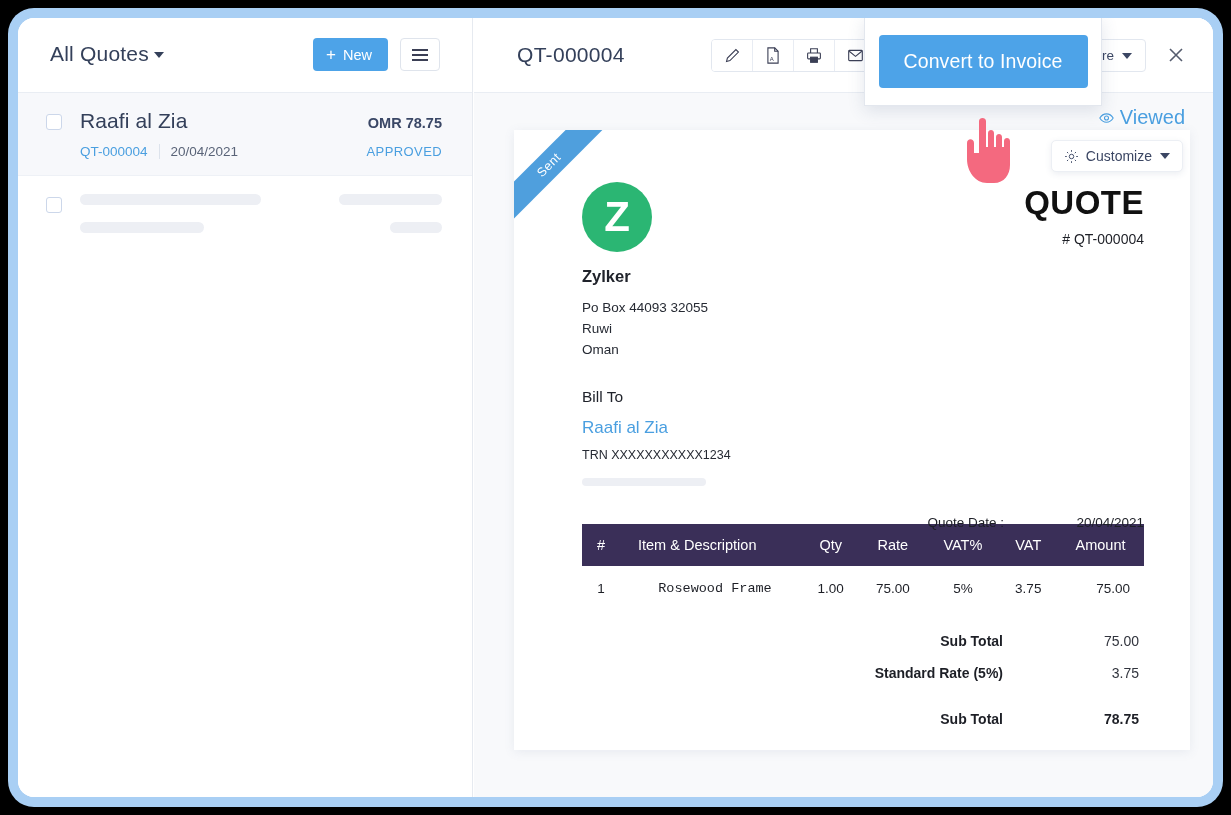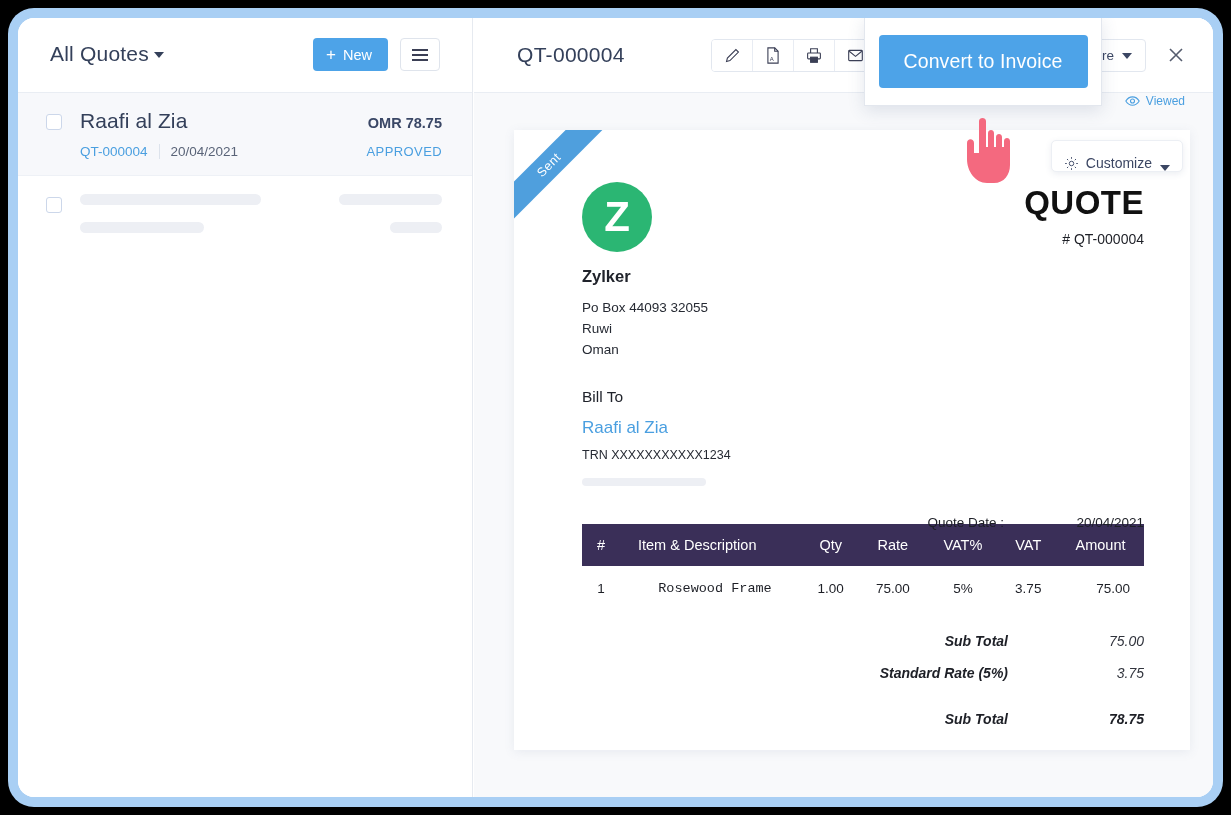--- a/index.html
+++ b/index.html
@@ -248,41 +248,41 @@
   .hand-cursor {
     position: absolute;
     left: 487px; top: 95px;
     z-index: 45;
     pointer-events: none;
   }
 
   
   .viewed-row {
     position: absolute;
-    right: 28px; top: 76px;
+    right: 28px; top: 88px;
     display: flex;
     align-items: center;
     gap: 6px;
-    font-size: 12px;
+    font-size: 20px;
     color: #4a9fe0;
     cursor: pointer;
   }
 
   
   .btn-customize {
     position: absolute;
     right: 30px; top: 122px;
     height: 32px;
     padding: 0 12px;
     background: #ffffff;
     border: 1px solid #eceff4;
     border-radius: 5px;
     box-shadow: 0 2px 6px rgba(70,90,130,.10);
     display: flex;
-    align-items: flex-end;
+    align-items: center;
     gap: 7px;
     font-size: 14px;
     color: #3b4663;
     font-family: "Liberation Sans", sans-serif;
     cursor: pointer;
     z-index: 30;
   }
 
   
   .doc-page {
@@ -415,24 +415,23 @@
 
   .totals {
     margin-top: 14px;
     margin-left: auto;
     width: 330px;
     font-size: 14px;
     color: #1d1f26;
   }
   .tot-row {
     display: flex;
-    justify-content: flex-end;
+    justify-content: center;
     align-items: baseline;
     line-height: 32px;
-    font-style: italic;
   }
   .tot-row .lbl { width: 210px; text-align: right; padding-right: 26px; font-weight: 600; }
   .tot-row .val { width: 110px; text-align: right; }
   .tot-row.plain .lbl { font-weight: 600; }
   .tot-row.plain .val { color: #31343d; }
   .tot-row.spaced { margin-top: 14px; }
   .tot-row.bold .val { font-weight: 700; }
 </style>
 </head>
 <body>

